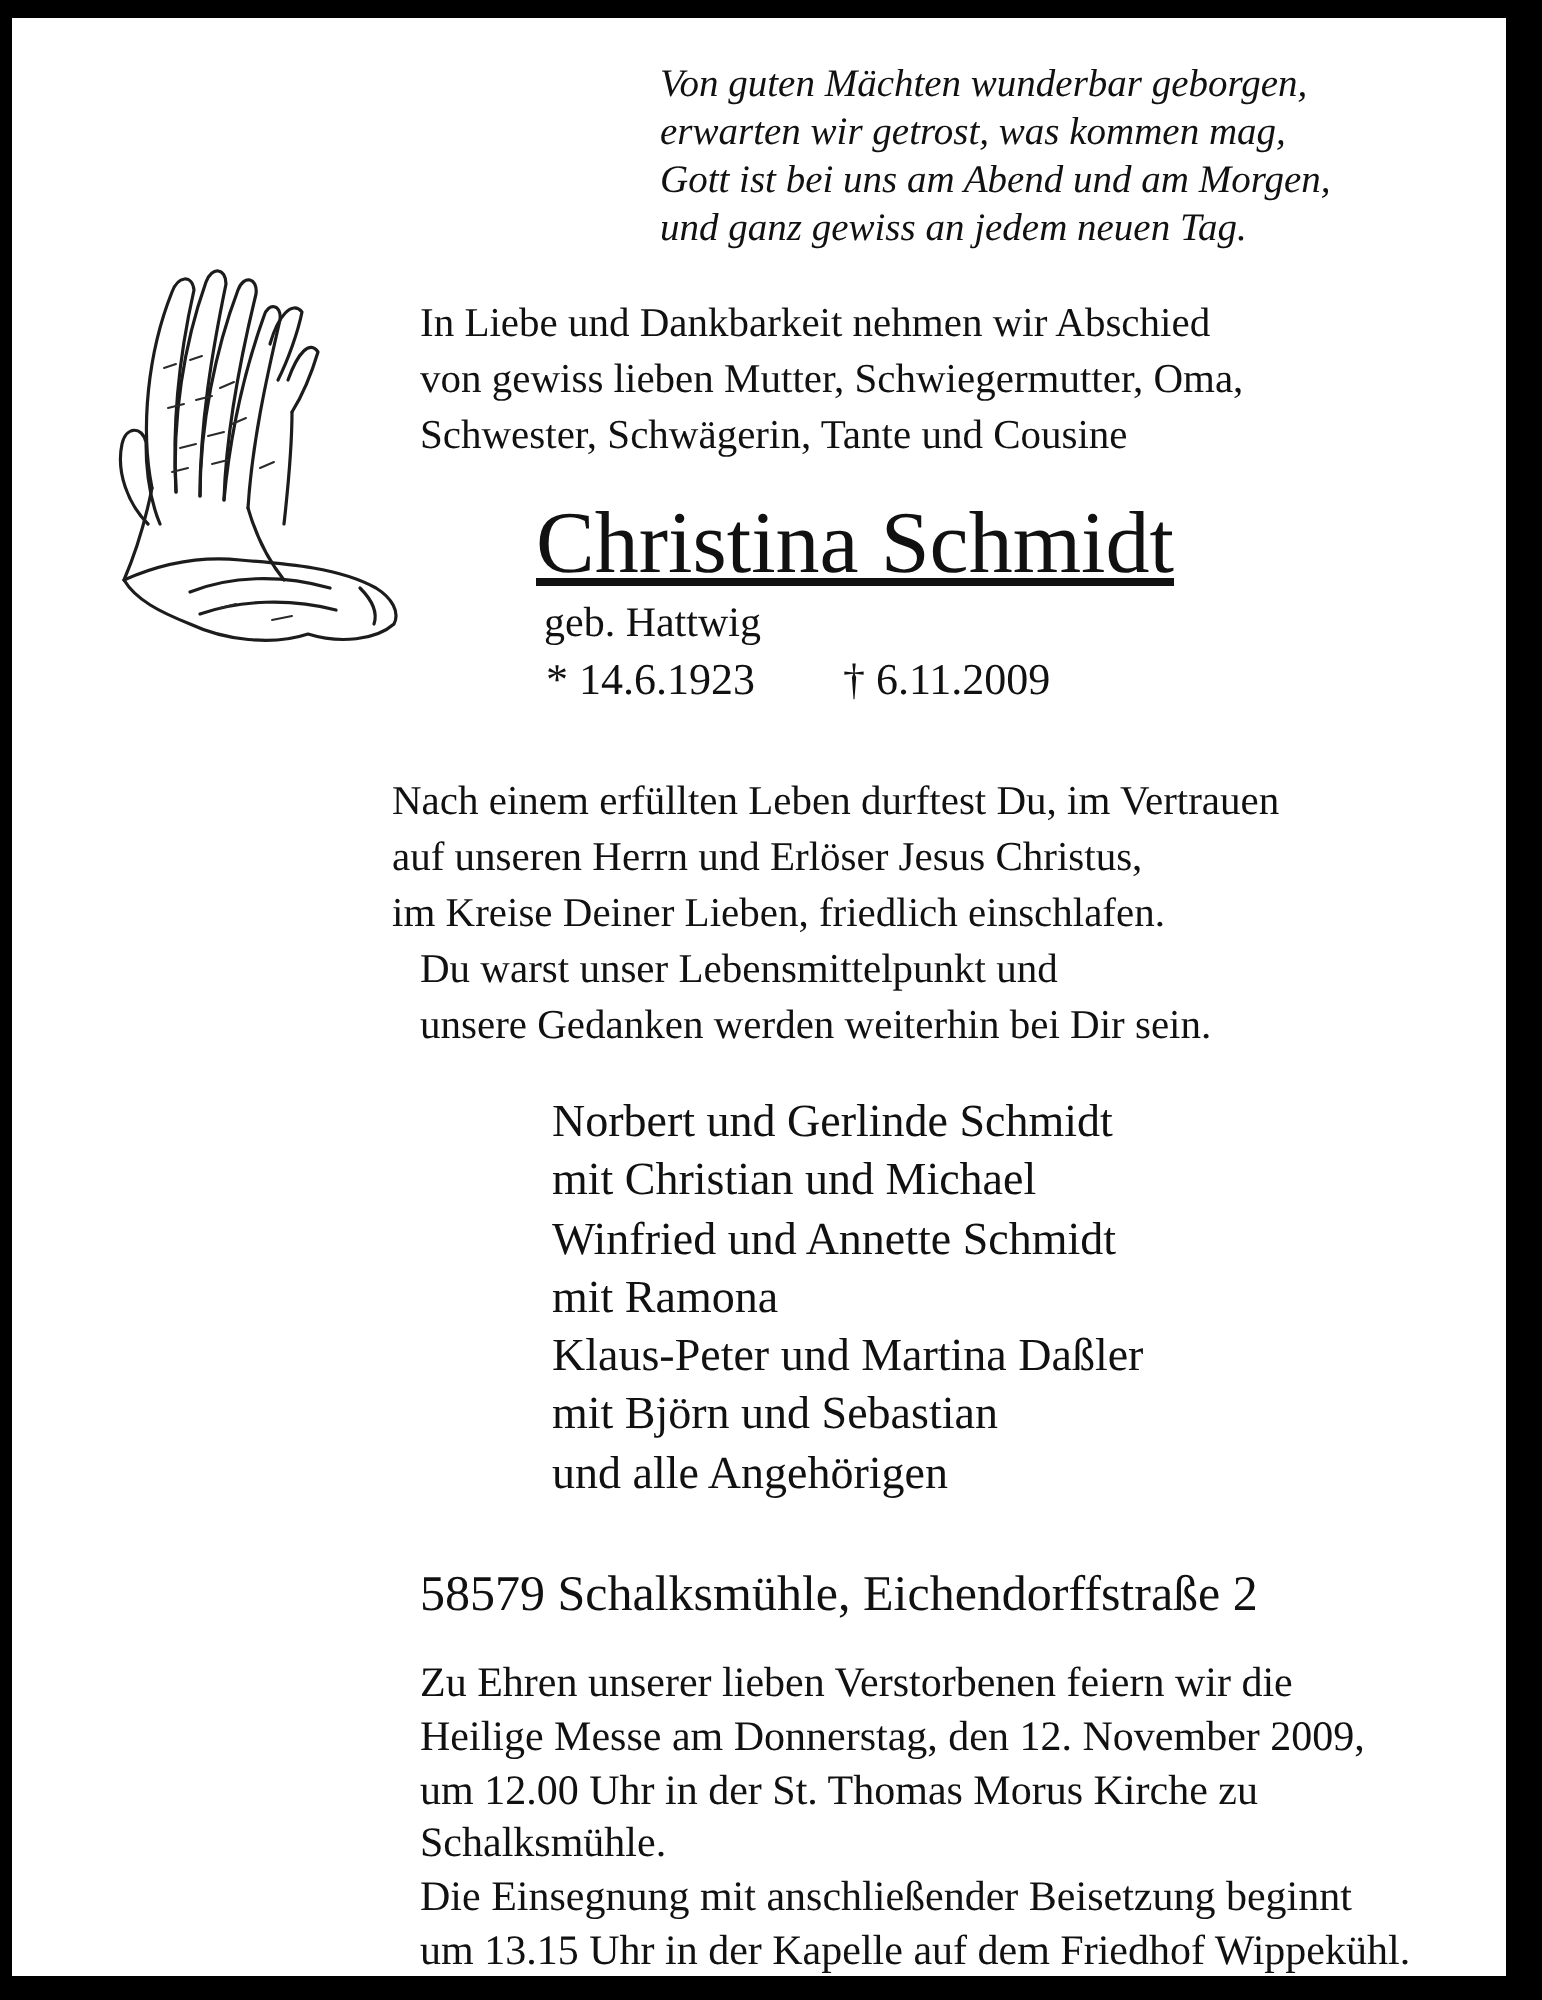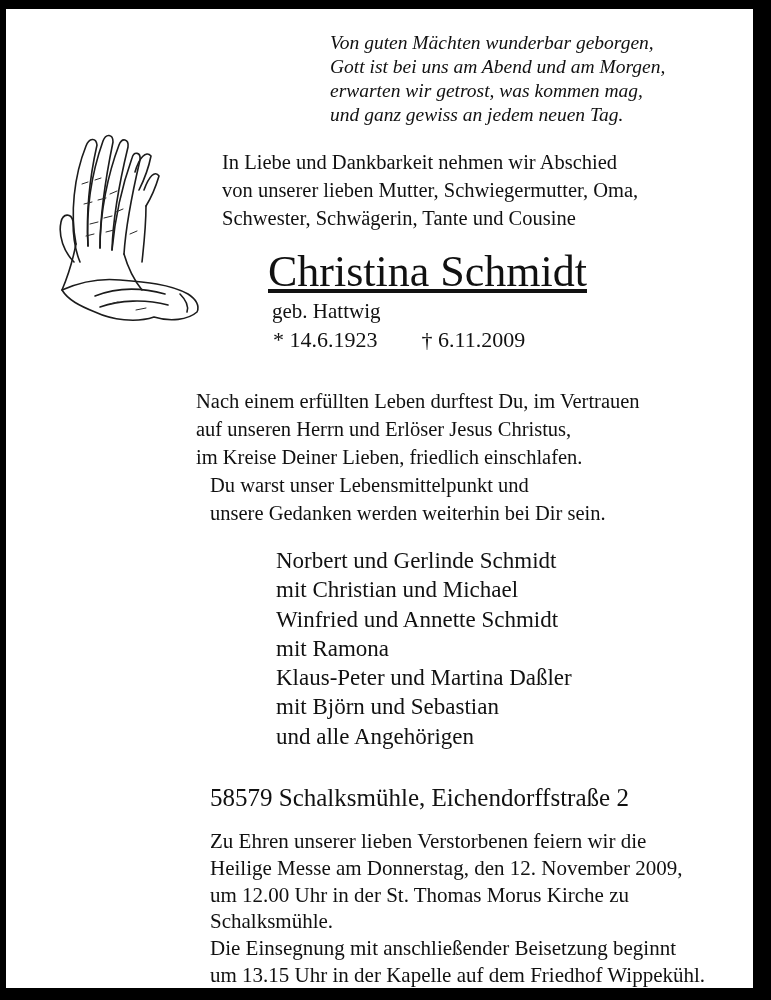--- a/index.html
+++ b/index.html
@@ -18,21 +18,21 @@
     background:#fff;
   }
   .abs{position:absolute;white-space:nowrap;}
   .verse{
     left:330px;top:31px;
     font-style:italic;
     font-size:19.5px;line-height:24px;
   }
   .hands{left:40px;top:114px;width:172px;height:218px;}
   .intro{
-    left:222px;top:148px;
+    left:210px;top:148px;
     font-size:20.5px;line-height:28px;
   }
   .name{
     left:268px;top:249px;
     font-size:44px;line-height:46px;text-decoration:underline;
   }
   .maiden{
     left:272px;top:299px;
     font-size:21px;line-height:24px;
   }
@@ -65,22 +65,22 @@
   svg .hatch{fill:none;stroke:#2a2a2a;stroke-width:1;stroke-linecap:round;}
 </style>
 </head>
 <body>
 
 <div class="page">
   <div class="sheet"></div>
 
   <div class="abs verse">
     <div>Von guten Mächten wunderbar geborgen,</div>
+    <div>erwarten wir getrost, was kommen mag,</div>
     <div>Gott ist bei uns am Abend und am Morgen,</div>
-    <div>erwarten wir getrost, was kommen mag,</div>
     <div>und ganz gewiss an jedem neuen Tag.</div>
   </div>
 
   <div class="abs hands">
     <svg width="172" height="218" viewBox="0 0 172 218">
 
       <path class="ink" d="M36,130 C30,100 34,62 46,32 C49,24 56,23 57,31 C50,62 46,98 48,132"></path>
       <path class="ink" d="M48,132 C46,95 52,58 63,27 C66,19 73,20 73,28 C66,62 60,98 60,134"></path>
       <path class="ink" d="M60,134 C60,98 68,60 79,31 C82,23 89,25 88,33 C80,66 73,102 72,136"></path>
       <path class="ink" d="M72,136 C75,104 82,72 92,44 C94,37 101,38 100,46 C93,76 86,108 84,140"></path>
@@ -110,21 +110,21 @@
       <path class="hatch" d="M46,122 L54,120"></path>
       <path class="hatch" d="M66,118 L74,116"></path>
       <path class="hatch" d="M90,120 L97,117"></path>
       <path class="hatch" d="M70,190 L78,188"></path>
       <path class="hatch" d="M96,196 L106,194"></path>
     </svg>
   </div>
 
   <div class="abs intro">
     <div>In Liebe und Dankbarkeit nehmen wir Abschied</div>
-    <div>von unserer lieben Mutter, Schwiegermutter, Oma,</div>
+    <div>von gewiss lieben Mutter, Schwiegermutter, Oma,</div>
     <div>Schwester, Schwägerin, Tante und Cousine</div>
   </div>
 
   <div class="abs name">Christina Schmidt</div>
   <div class="abs maiden">geb. Hattwig</div>
   <div class="abs dates">
     <span class="birth">* 14.6.1923</span><span>† 6.11.2009</span>
   </div>
 
   <div class="abs tribute1">

